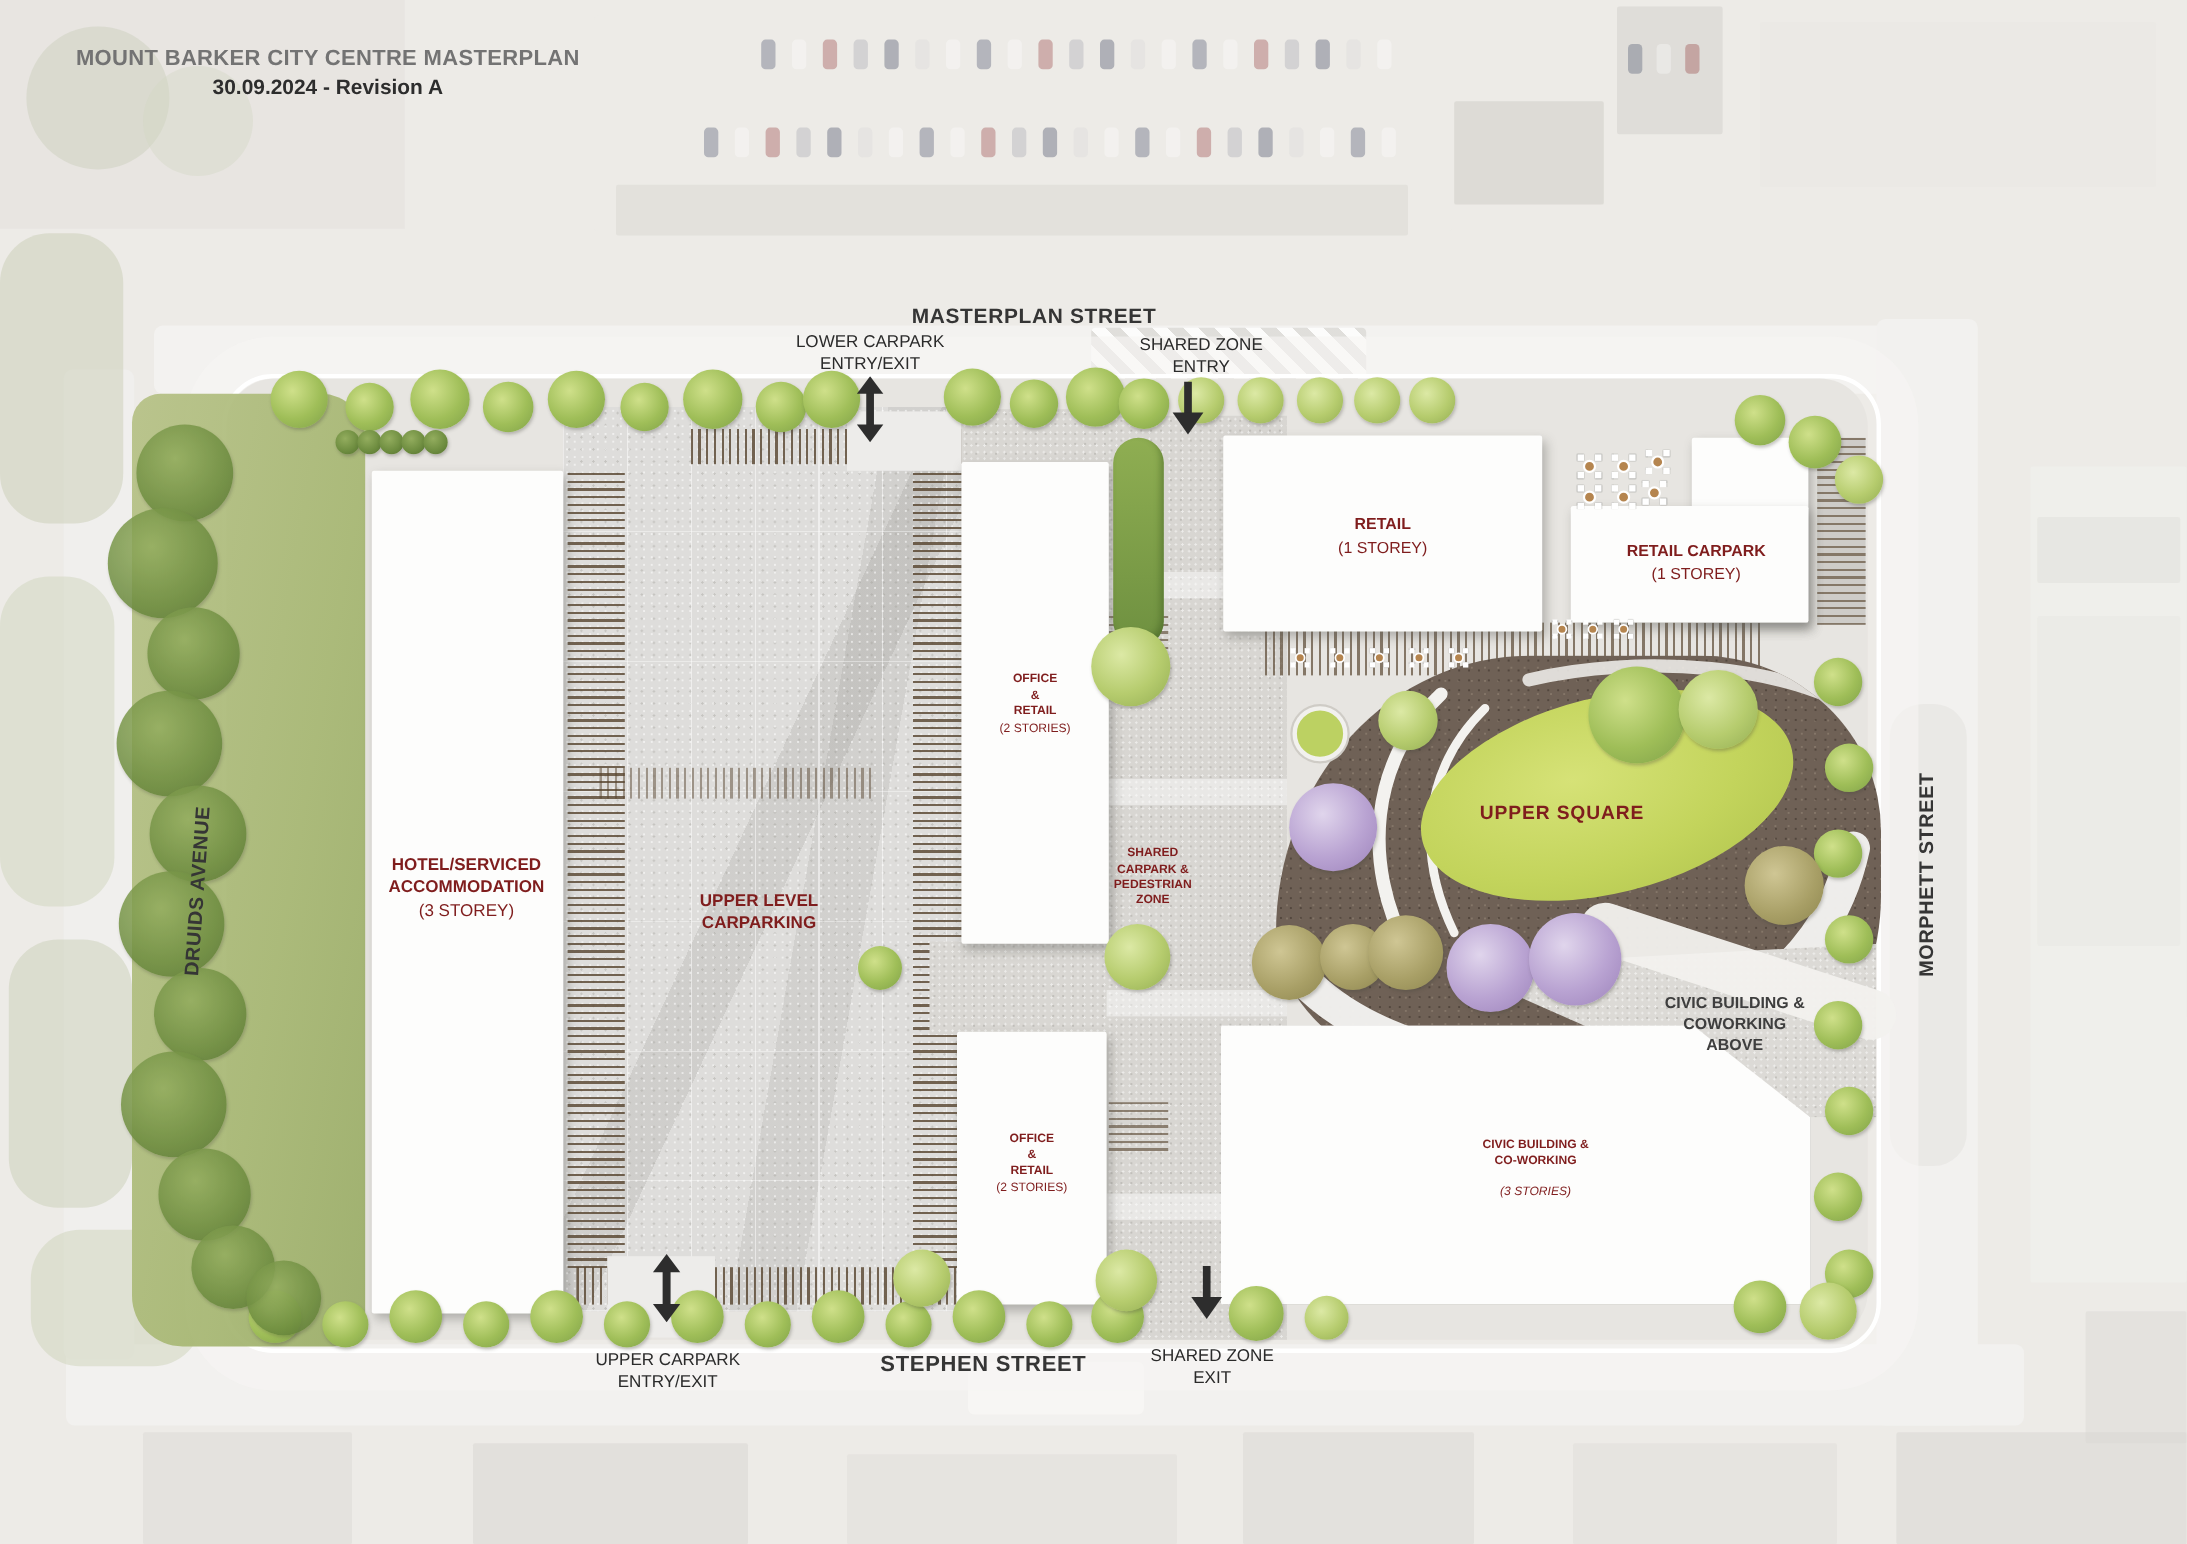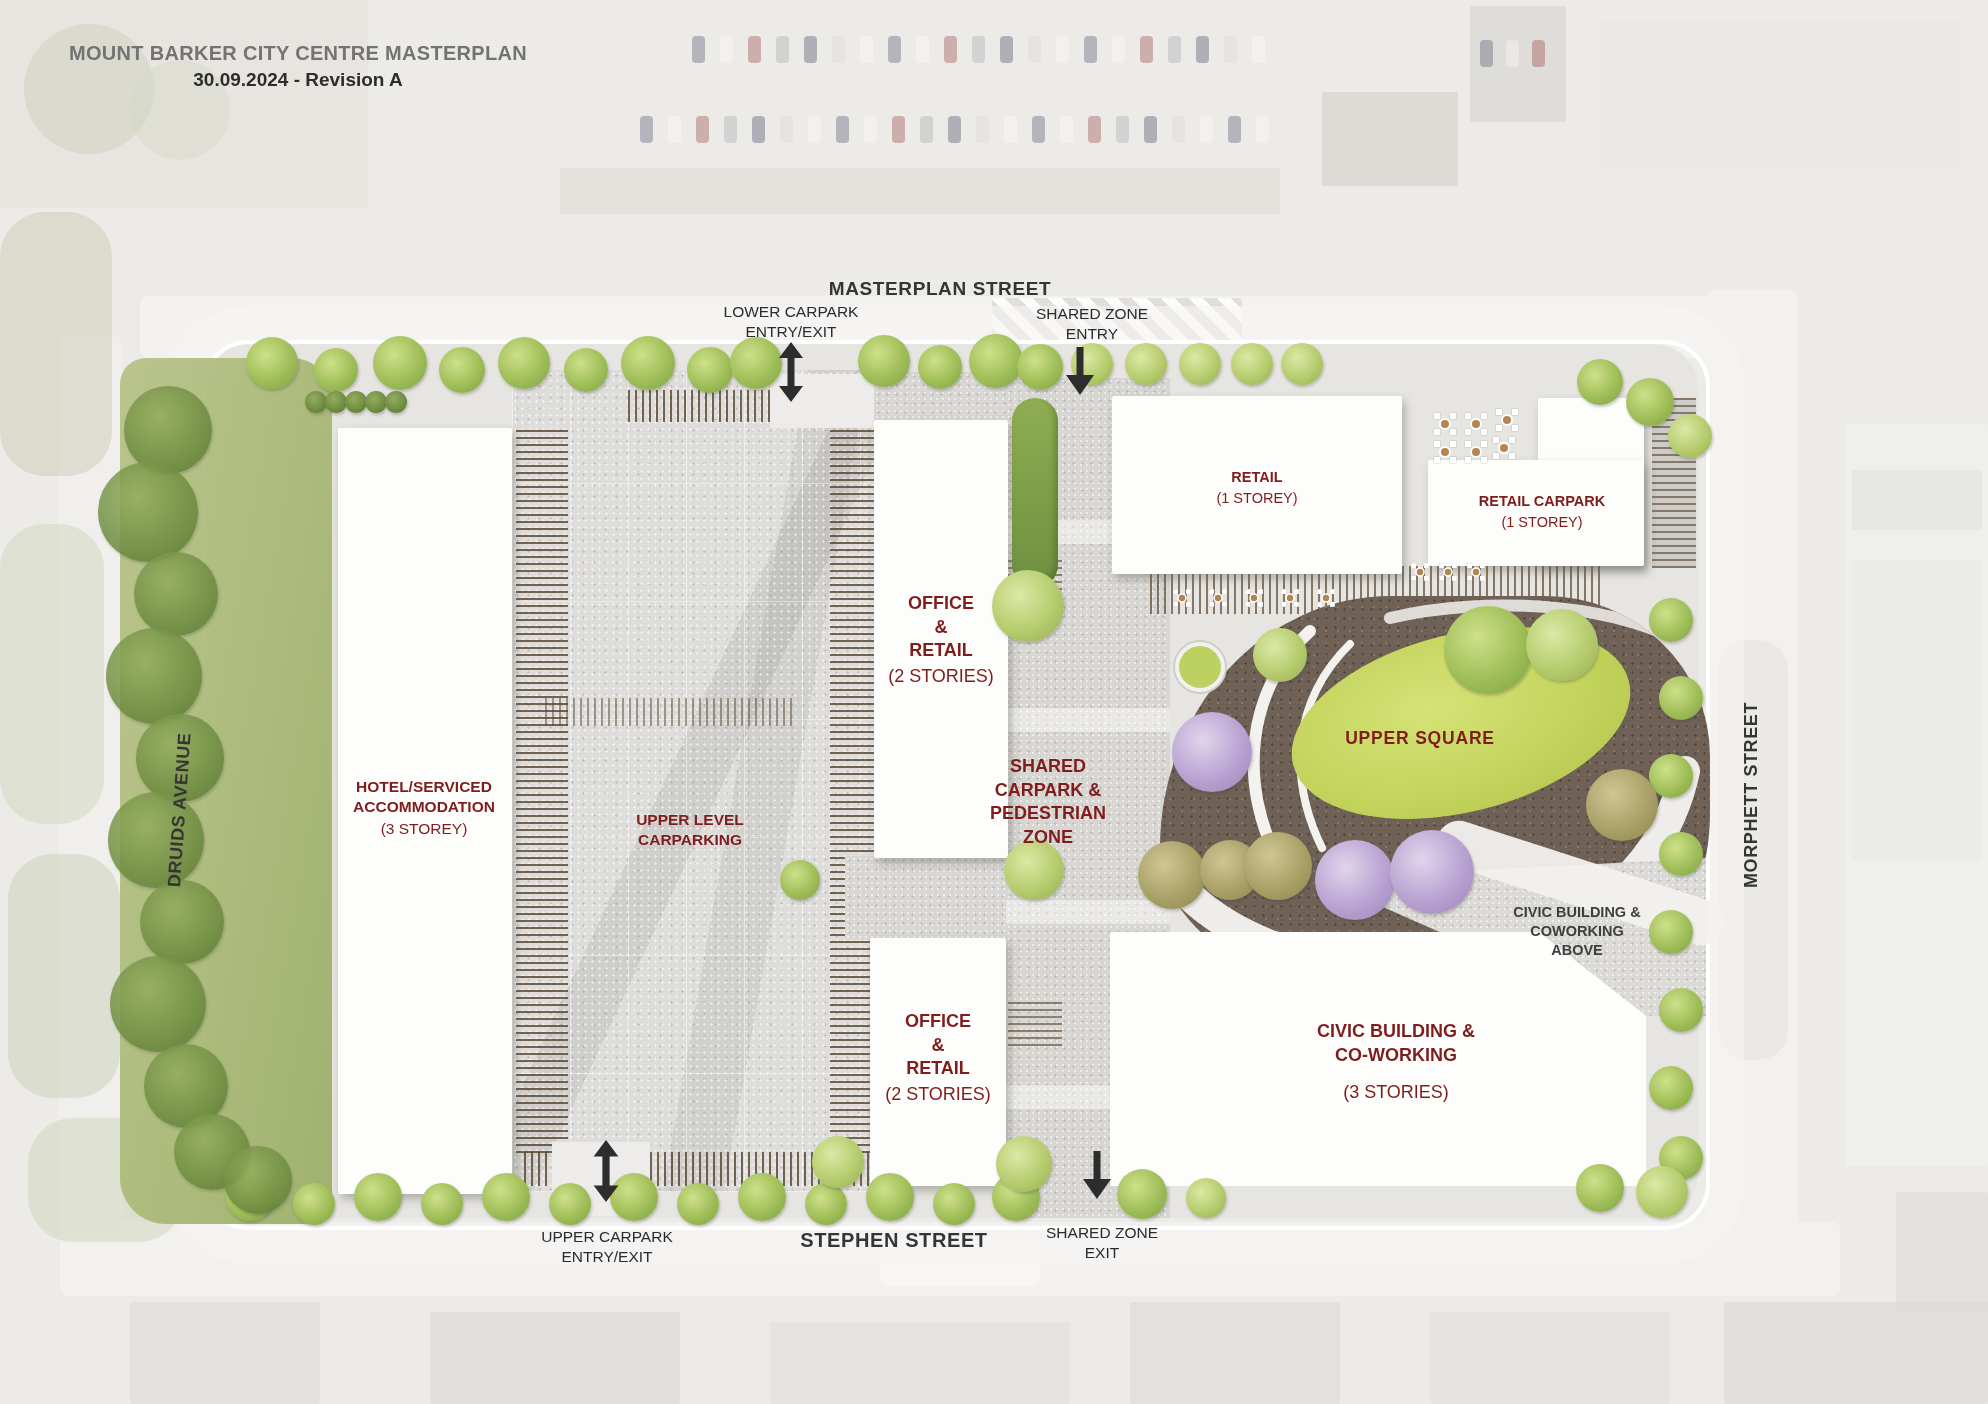--- a/index.html
+++ b/index.html
@@ -55,22 +55,22 @@
 
   
   .lbl{position:absolute;color:#7f1d1d;text-align:center;white-space:pre-line;
        line-height:1.3;transform:translate(-50%,-50%);z-index:60;}
   .street{font-weight:bold;font-size:19px;letter-spacing:.6px;color:#353535;}
   .vert{transform:translate(-50%,-50%) rotate(-90deg);}
   .tilt{transform:translate(-50%,-50%) rotate(-86deg);}
   .access{font-size:15.5px;color:#2b2b2b;}
   .area{font-weight:bold;font-size:15.5px;}
   .area .sub{display:block;font-weight:normal;margin-top:2px;}
-  .area .gap{margin-top:14px;}
-  .f14{font-size:14.5px;} .f15{font-size:18px;} .f17{font-size:17.5px;letter-spacing:.8px;}
+  .area .gap{margin-top:14px;font-style:italic;}
+  .f14{font-size:14.5px;} .f15{font-size:11px;} .f17{font-size:17.5px;letter-spacing:.8px;}
   .semi{font-weight:600;color:#3e3e3e;}
 
   .titleblock{position:absolute;left:28px;top:42px;width:540px;text-align:center;z-index:70;}
   .titleblock .t1{font-weight:bold;font-size:20px;color:#737373;letter-spacing:.3px;}
   .titleblock .t2{font-weight:bold;font-size:19px;color:#2d2d2d;margin-top:4px;}
   .titleblock .t3{font-style:italic;font-size:14.5px;color:#2f2f2f;margin-top:26px;line-height:1.45;white-space:pre-line;}
 
   .arrow{position:absolute;z-index:60;}
   svg.paths{position:absolute;left:0;top:0;}
 </style>

